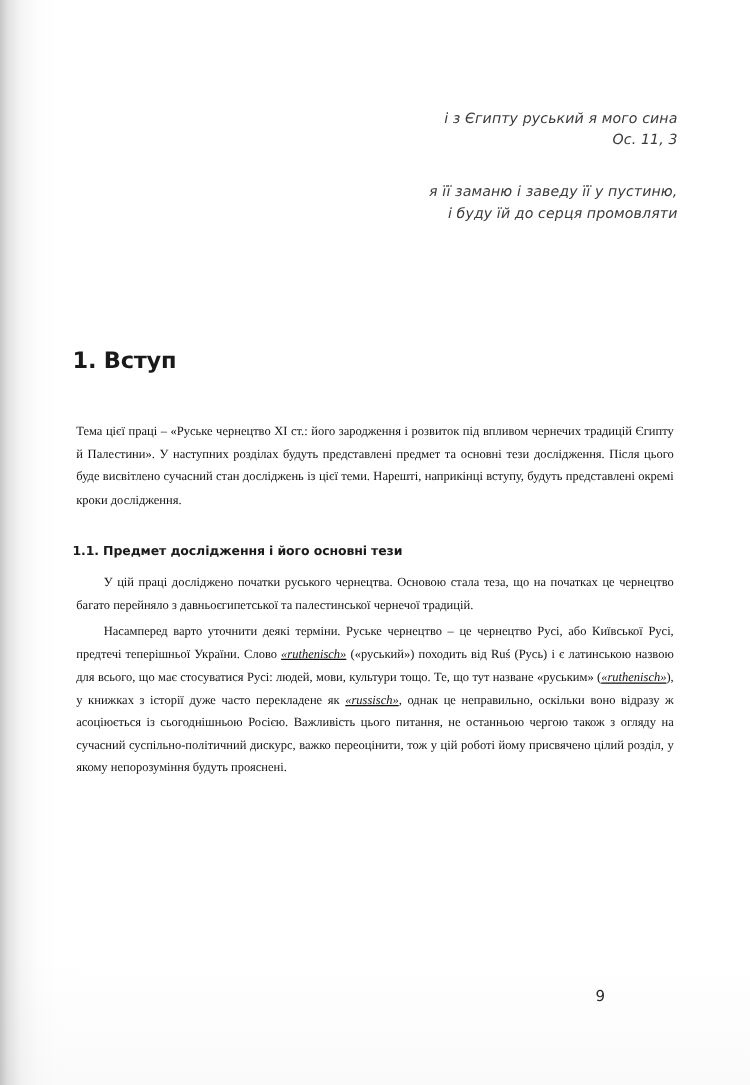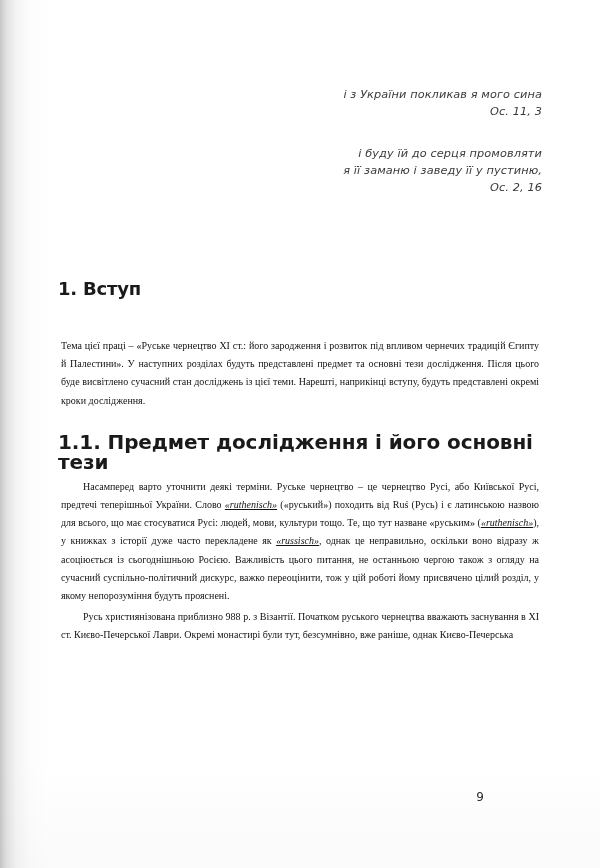--- a/index.html
+++ b/index.html
@@ -70,21 +70,21 @@
     font-size: 18px;
     line-height: 26px;
     color: #1a1a1a;
     letter-spacing: -0.2px;
   }
 
   .h2 {
     margin: 0 0 6px 0;
     font-family: "DejaVu Sans", "Liberation Sans", sans-serif;
     font-weight: bold;
-    font-size: 20px;
+    font-size: 10px;
     line-height: 20px;
     color: #1a1a1a;
     letter-spacing: -0.1px;
   }
 
   
   .body-block {
     position: absolute;
     top: 334px;
     left: 0;
@@ -117,43 +117,42 @@
 </style>
 </head>
 <body>
 
 <div class="page">
   <div class="content">
 
     <div class="epigraph-block">
 
       <div class="epigraph">
-        <span class="line">і з України покликав я мого сина</span>
+        <span class="line">і з Єгипту руський я мого сина</span>
         <span class="source">Ос. 11, 3</span>
       </div>
 
       <div class="epigraph">
+        <span class="line">я її заманю і заведу її у пустиню,</span>
         <span class="line">і буду їй до серця промовляти</span>
-        <span class="line">я її заманю і заведу її у пустиню,</span>
-        <span class="source">Ос. 2, 16</span>
       </div>
 
     </div>
 
     <h1 class="h1">1. Вступ</h1>
 
     <div class="body-block">
 
       <p class="para">Тема цієї праці – «Руське чернецтво XI ст.: його зародження і розвиток під впливом чернечих традицій Єгипту й Палестини». У наступних роз­ділах будуть представлені предмет та основні тези дослідження. Після цього буде висвітлено сучасний стан досліджень із цієї теми. Нарешті, наприкінці вступу, будуть представлені окремі кроки дослідження.</p>
 
       <div class="sub-block">
         <h2 class="h2">1.1. Предмет дослідження і його основні тези</h2>
 
+        <p class="para indent"><span>У цій праці досліджено початки руського чернецтва. Основою стала теза, що на початках це чернецтво багато перейняло з давньоєгипетської та палестинської чернечої традицій.</span></p>
         <p class="para indent"><span>Насамперед варто уточнити деякі терміни. Руське чернецтво – це чернецтво Русі, або Київської Русі, предтечі теперішньої України. Слово </span><i>«ruthenisch»</i><span> («руський») походить від </span><span>Ruś</span><span> (Русь) і є латинською назвою для всього, що має стосуватися Русі: людей, мови, культури тощо. Те, що тут назване «руським» (</span><i>«ruthenisch»</i><span>), у книжках з історії дуже часто перекладене як </span><i>«russisch»</i><span>, однак це неправильно, оскільки воно відра­зу ж асоціюється із сьогоднішньою Росією. Важливість цього питання, не останньою чергою також з огляду на сучасний суспільно-політичний дискурс, важко переоцінити, тож у цій роботі йому присвячено цілий розділ, у якому непорозуміння будуть прояснені.</span></p>
-        <p class="para indent"><span>Русь християнізована приблизно 988 р. з Візантії. Початком руського чернецтва вважають заснування в XI ст. Києво-Печерської Лаври. Окремі монастирі були тут, безсумнівно, вже раніше, однак Києво-Печерська</span></p>
       </div>
 
     </div>
 
     <div class="folio">9</div>
 
   </div>
 </div>
 
 </body></html>

